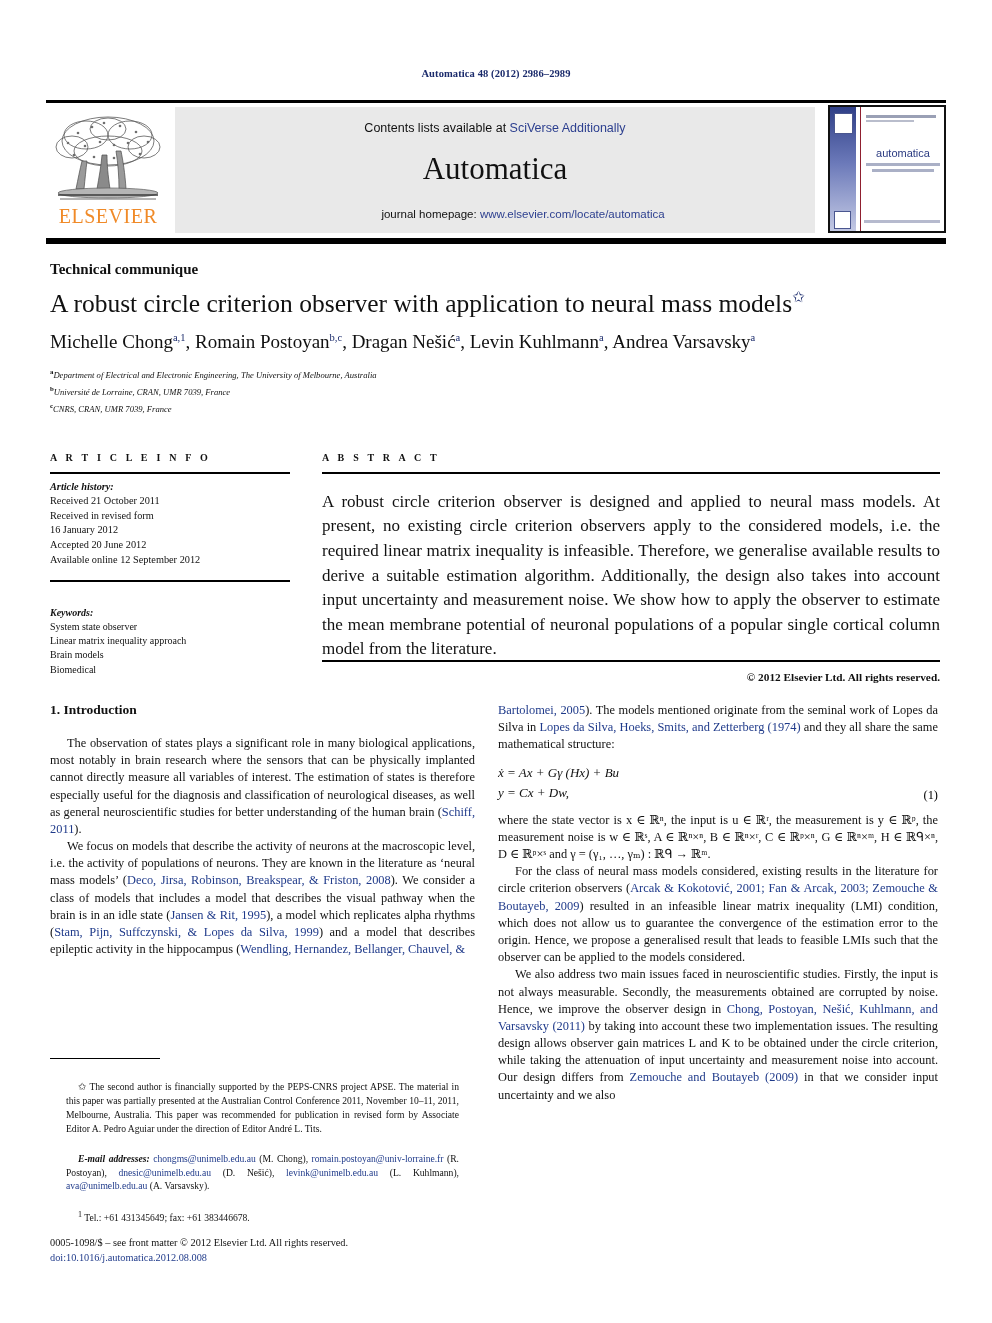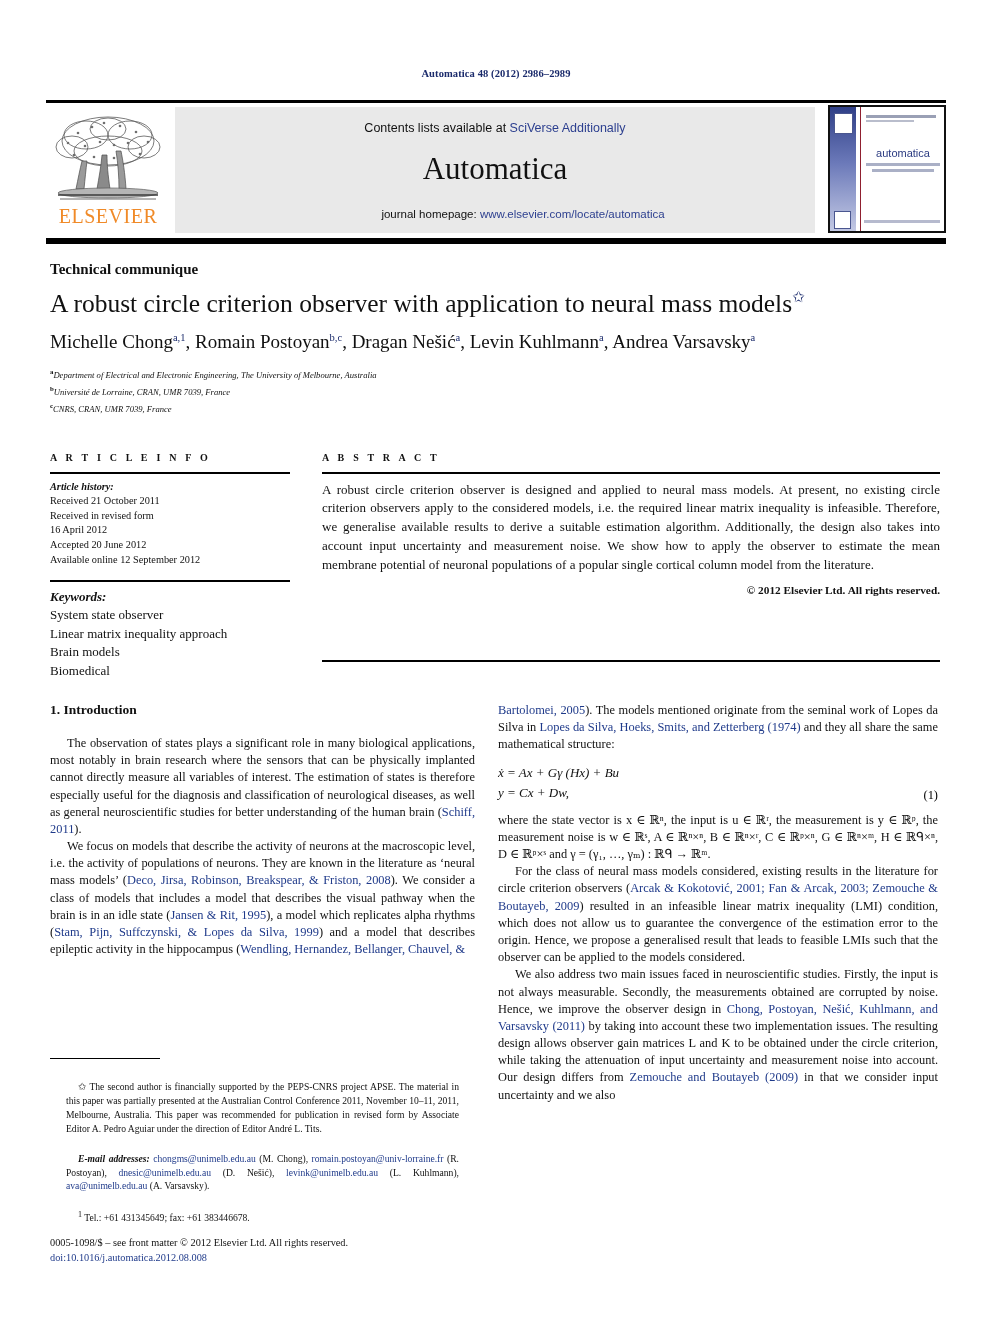--- a/index.html
+++ b/index.html
@@ -269,32 +269,32 @@
     font-style: italic;
     font-weight: bold;
   }
   .kw-rule {
     margin-top: 13px;
     width: 100%;
     height: 1.6px;
     background: #000;
   }
   .kw-block {
-    margin-top: 6px;
-    font-size: 13px;
+    margin-top: 24px;
+    font-size: 10px;
     line-height: 1.42;
     color: #111;
   }
   .kw-block .it {
     font-style: italic;
     font-weight: bold;
   }
   .abstract-text {
-    margin-top: 7px;
-    font-size: 13px;
+    margin-top: 16px;
+    font-size: 17px;
     line-height: 1.45;
     text-align: justify;
     color: #111;
   }
   .copyright {
     margin-top: 9px;
     font-size: 11.3px;
     font-weight: bold;
     text-align: right;
     color: #111;
@@ -491,21 +491,21 @@
     <div><sup>c</sup><span>CNRS, CRAN, UMR 7039, France</span></div>
   </div>
 
   <div class="info-col">
     <div class="col-head">A R T I C L E    I N F O</div>
     <div class="thin-rule"></div>
     <div class="hist-block">
       <div class="it">Article history:</div>
       <div>Received 21 October 2011</div>
       <div>Received in revised form</div>
-      <div>16 April 2012</div>
+      <div>16 January 2012</div>
       <div>Accepted 20 June 2012</div>
       <div>Available online 12 September 2012</div>
     </div>
     <div class="kw-rule"></div>
     <div class="kw-block">
       <div class="it">Keywords:</div>
       <div>System state observer</div>
       <div>Linear matrix inequality approach</div>
       <div>Brain models</div>
       <div>Biomedical</div>

